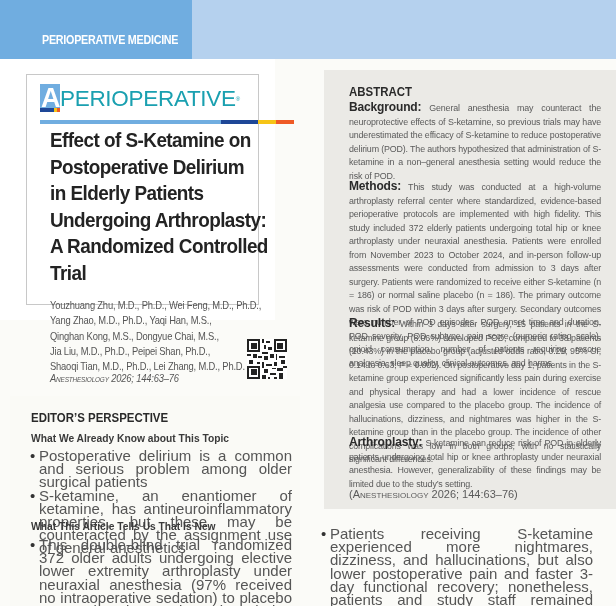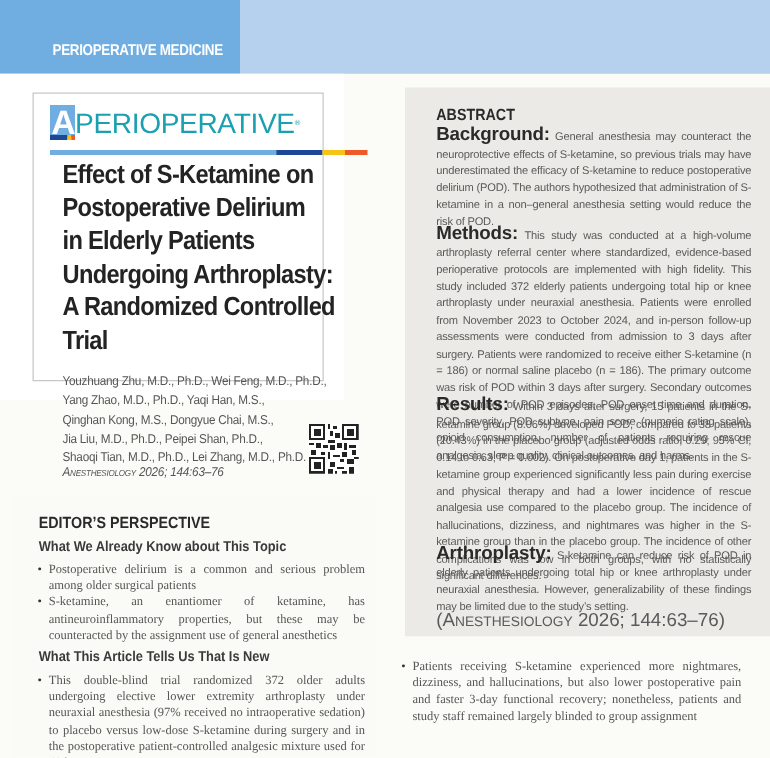--- a/index.html
+++ b/index.html
@@ -32,32 +32,32 @@
 
   .authors { position: absolute; left: 50px; top: 298px; width: 220px; font-size: 10.2px; line-height: 15.3px; color: #555; letter-spacing: -0.2px; transform: scaleX(0.92); transform-origin: left top; width: 240px; }
   .citation-left { position: absolute; left: 50px; top: 373px; font-size: 10.2px; font-style: italic; color: #555; letter-spacing: -0.2px; transform: scaleX(0.92); transform-origin: left top; white-space: nowrap; }
   .sc { font-variant: small-caps; }
 
   .qr { position: absolute; left: 247px; top: 339px; width: 40px; height: 40px; }
 
   .editor-panel { position: absolute; left: 10px; top: 396px; width: 290px; height: 210px; background: #fafaf6; }
   .editor-title { position: absolute; left: 31px; top: 410px; font-weight: bold; font-size: 13px; color: #2a2a2a; transform: scaleX(0.88); transform-origin: left top; white-space: nowrap; }
   .subhead { position: absolute; left: 31px; font-size: 11.4px; color: #3a3a3a; transform: scaleX(0.9); transform-origin: left top; white-space: nowrap; }
-  .bullets { position: absolute; list-style: none; font-size: 10px; line-height: 13.2px; color: #555; text-align: justify; font-family: Liberation Serif, serif; }
+  .bullets { position: absolute; list-style: none; font-size: 15px; line-height: 13.2px; color: #555; text-align: justify; }
   .bullets li { position: relative; padding-left: 9px; margin-bottom: 0; }
   .bullets li::before { content: "•"; position: absolute; left: 0; top: 0; color: #333; }
   .bl1 { left: 30px; top: 449px; width: 262px; }
   .bl2 { left: 30px; top: 538px; width: 262px; }
   .bl3 { left: 321px; top: 527px; width: 272px; }
 
   .abstract-panel { position: absolute; left: 324px; top: 70px; width: 292px; height: 439px; background: #ebeae6; }
   .abstract-title { position: absolute; left: 349px; top: 84px; font-weight: bold; font-size: 13px; color: #2a2a2a; transform: scaleX(0.88); transform-origin: left top; }
   .abs-para { position: absolute; left: 349px; width: 252px; font-size: 8.9px; line-height: 13.5px; color: #5a5a5a; text-align: justify; letter-spacing: -0.15px; }
-  .abs-para b { color: #2a2a2a; font-size: 15px; }
-  .abs-cite { position: absolute; left: 349px; top: 488px; font-size: 15px; color: #5a5a5a; }
+  .abs-para b { color: #2a2a2a; font-size: 12px; }
+  .abs-cite { position: absolute; left: 349px; top: 488px; font-size: 11px; color: #5a5a5a; }
 </style>
 </head>
 <body>
 
 <div class="topband-left"></div>
 <div class="topband-right"></div>
 <div class="section-label">PERIOPERATIVE MEDICINE</div>
 
 <div class="page-white"></div>
 <div class="title-box"></div>

